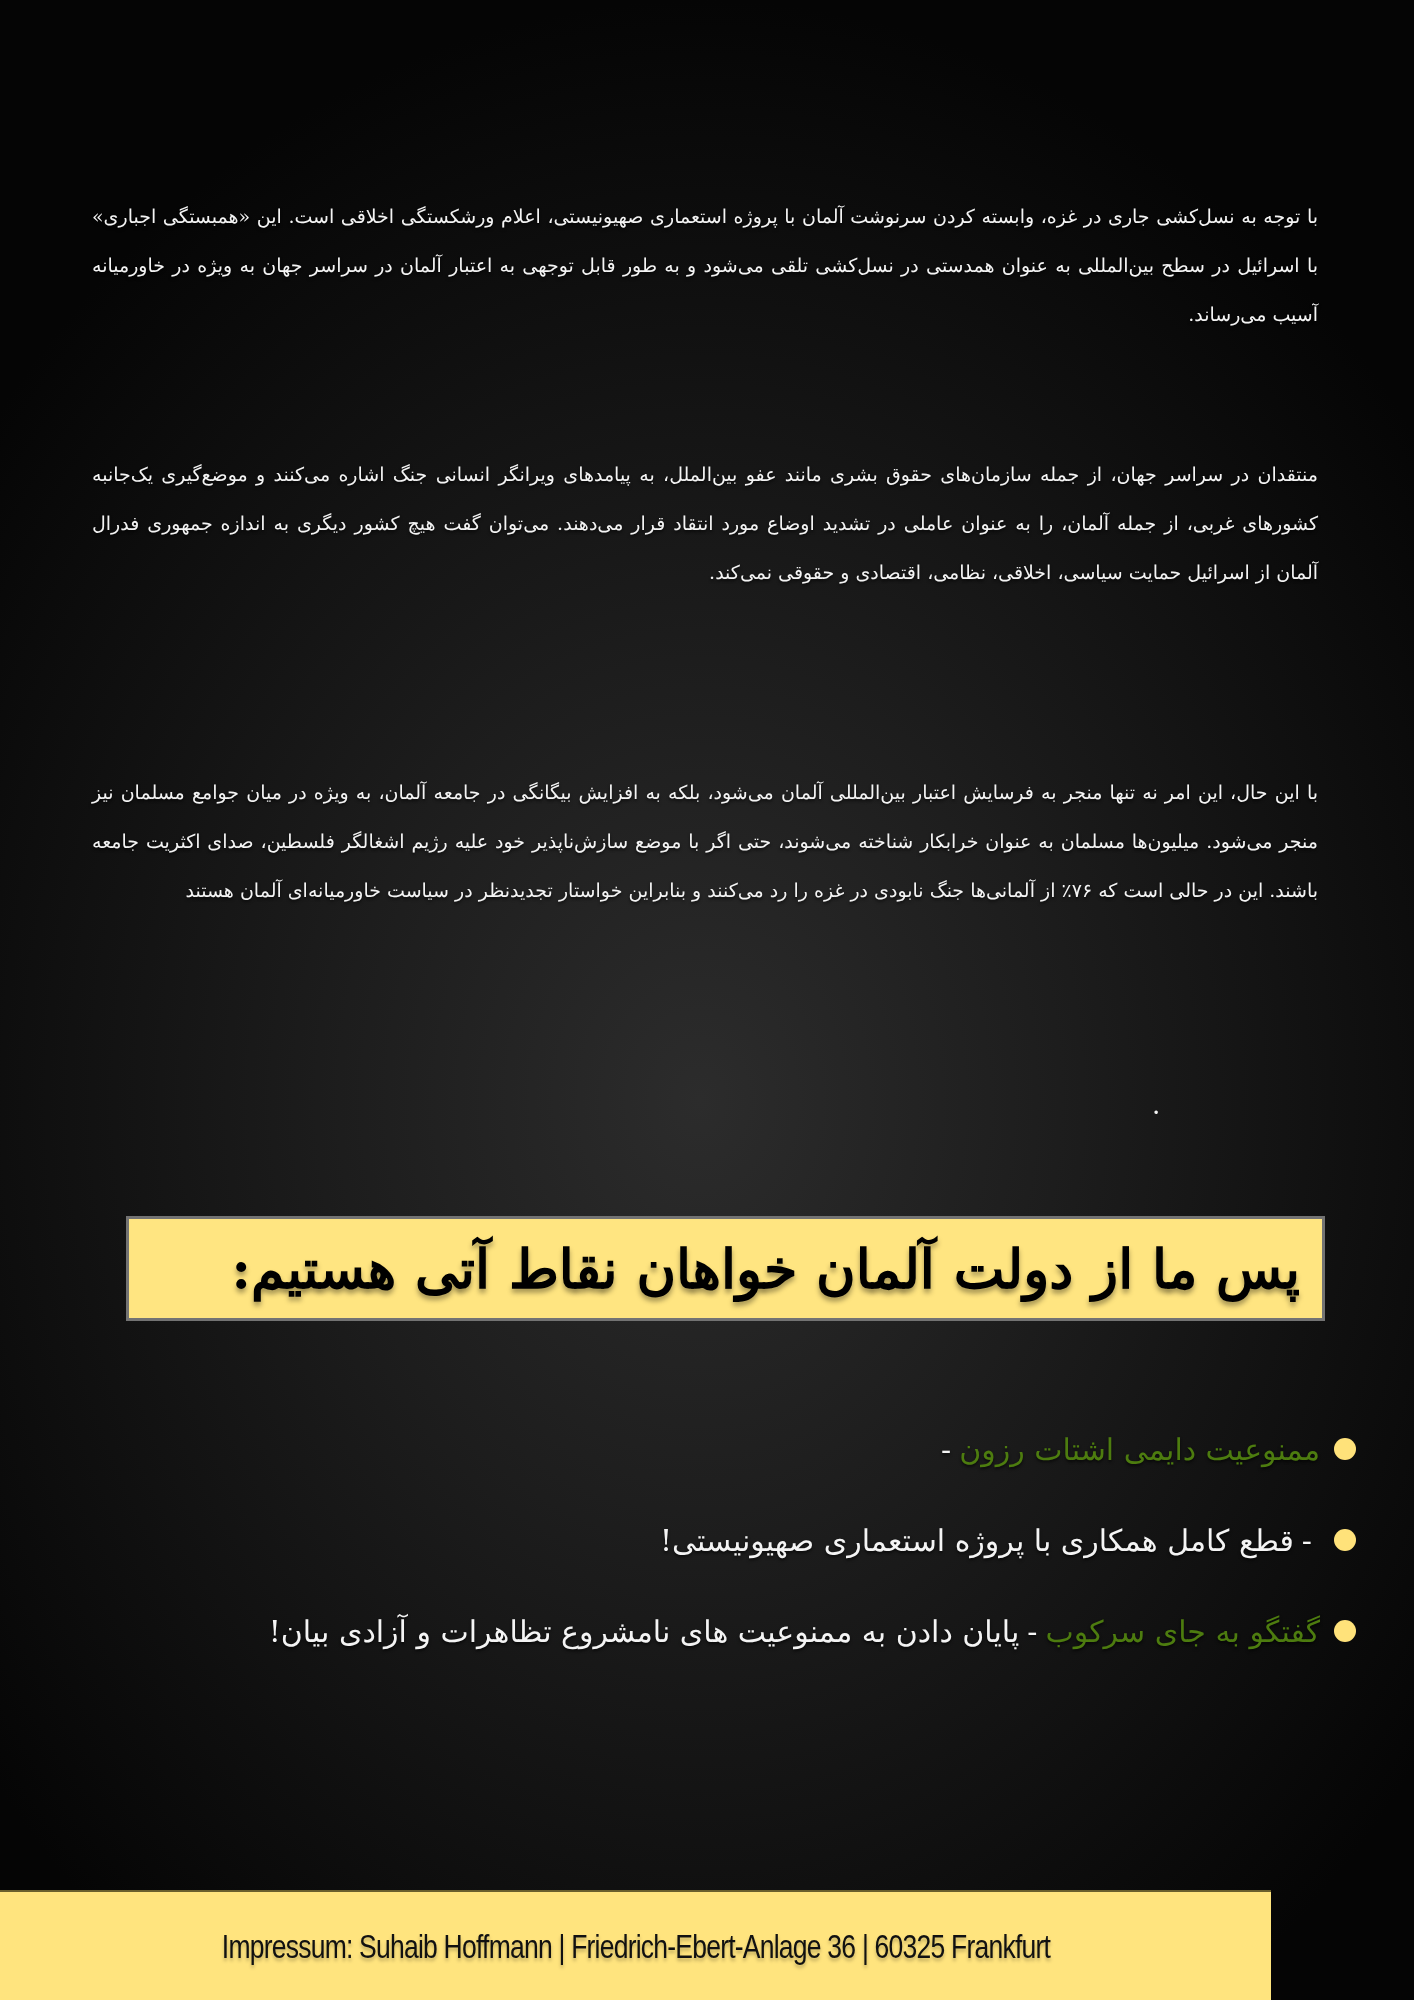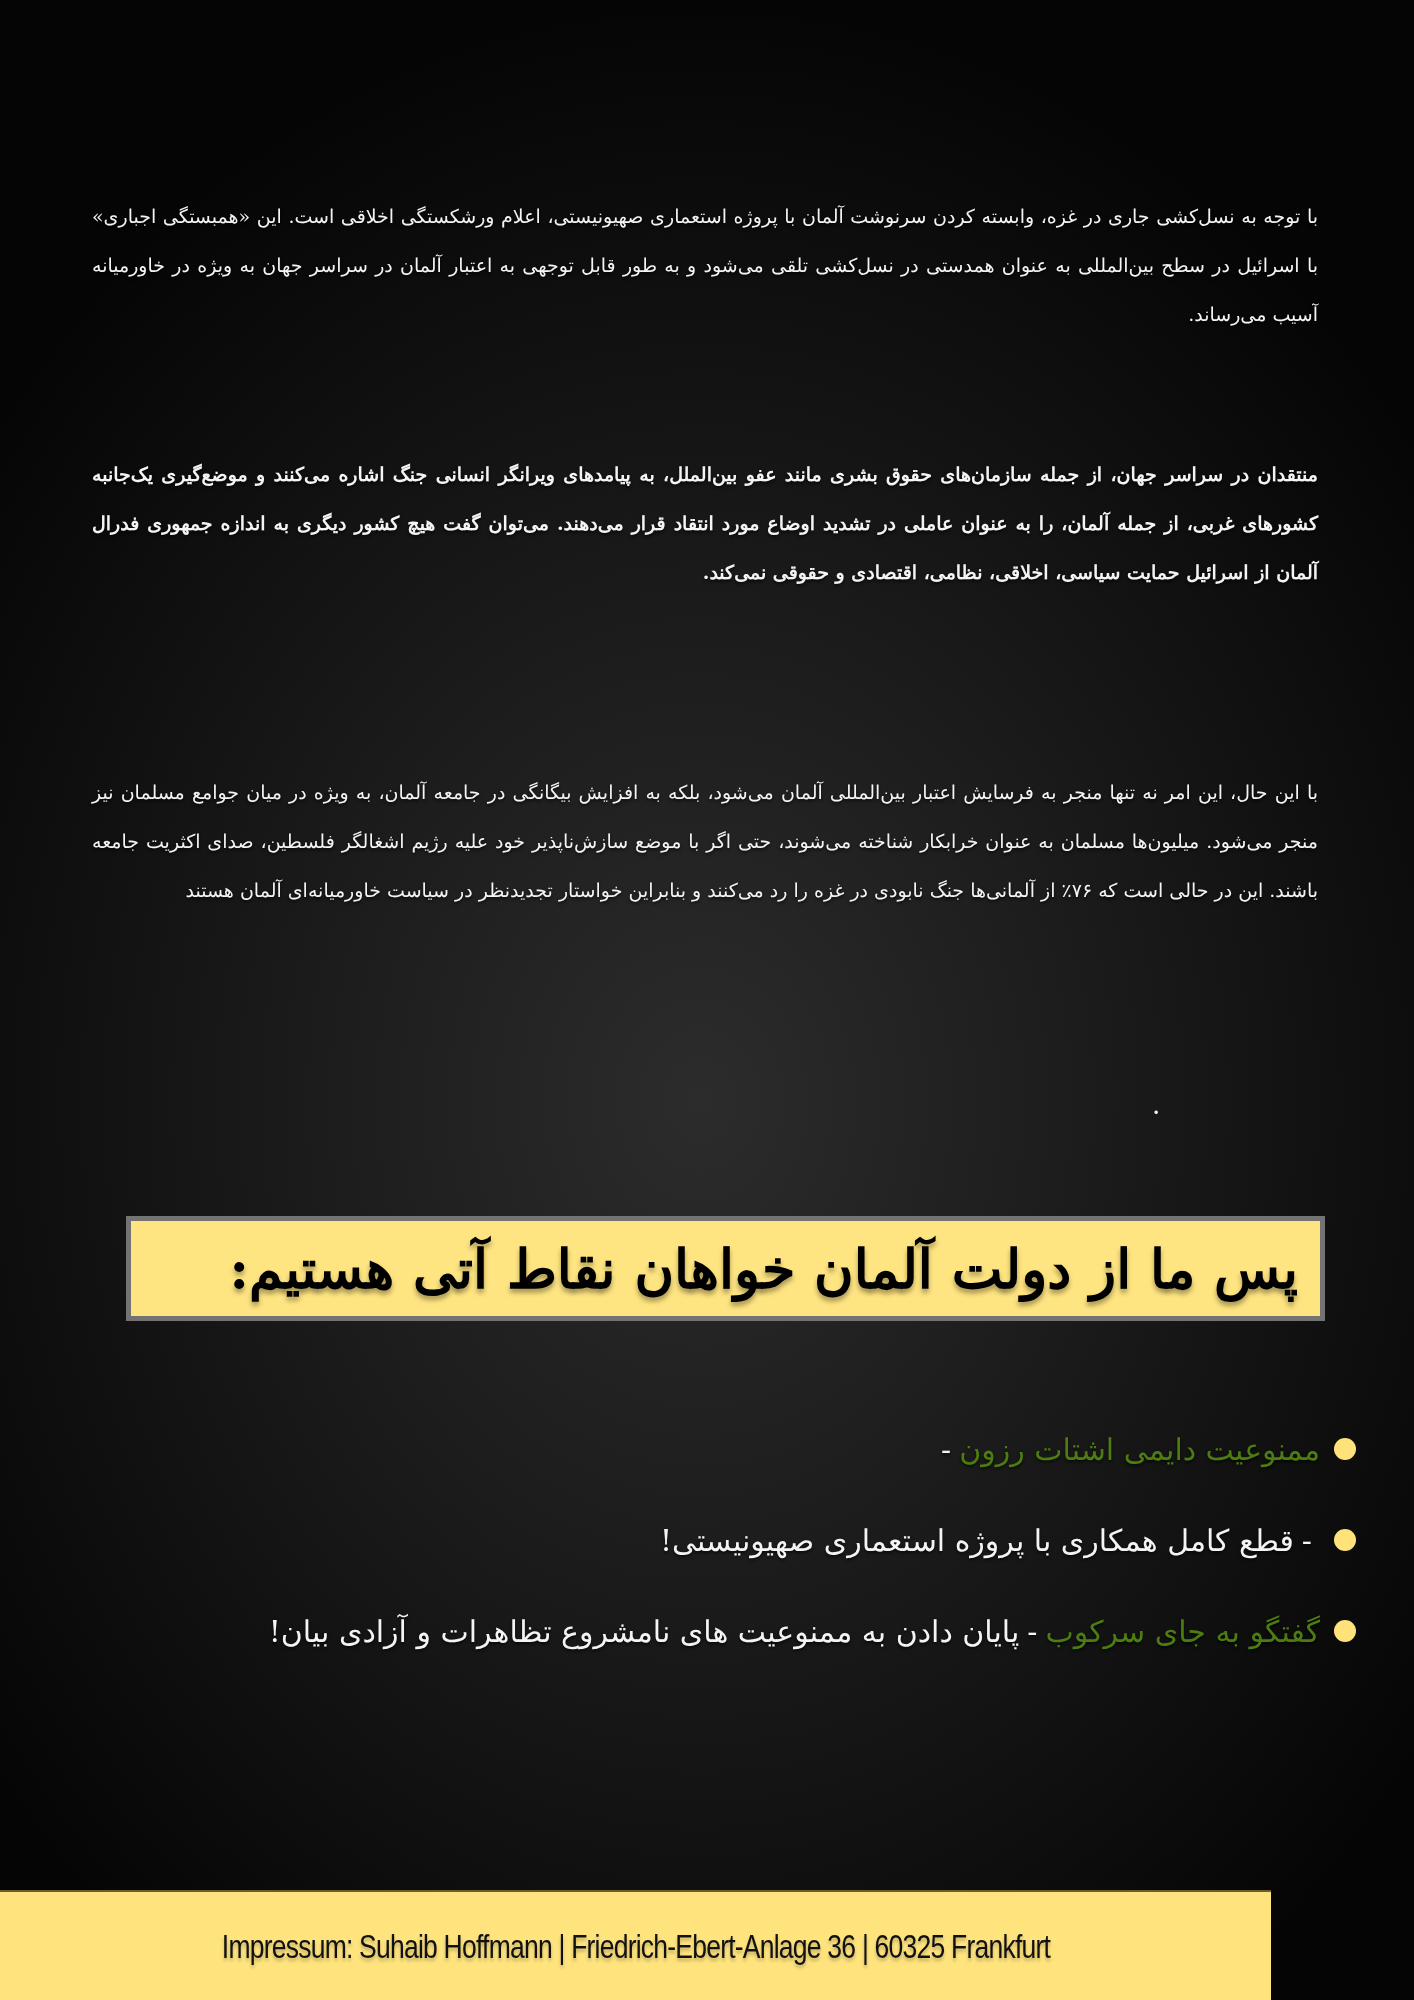--- a/index.html
+++ b/index.html
@@ -25,38 +25,38 @@
       direction: rtl;
       text-align: justify;
       text-align-last: right;
       color: #f4f4f4;
       font-size: 19px;
       line-height: 49px;
       text-shadow: 0 2px 3px rgba(0,0,0,0.6);
       margin: 0;
     }
     #para-1 { top: 192px; }
-    #para-2 { top: 450px; font-weight: bold; }
+    #para-2 { top: 450px; }
     #para-3 { top: 768px; }
     .stray-dot {
       position: absolute;
       left: 1152px;
       top: 1092px;
       color: #f4f4f4;
       font-size: 26px;
       line-height: 26px;
     }
     .heading-box {
       position: absolute;
       left: 126px;
       top: 1216px;
       width: 1199px;
       height: 105px;
       background: #ffe581;
-      border: 5px solid #737373;
+      border: 3px solid #737373;
       box-sizing: border-box;
       display: flex;
       align-items: center;
       justify-content: flex-end;
       padding-right: 22px;
     }
     .heading-text {
       direction: rtl;
       color: #000;
       font-size: 54px;

